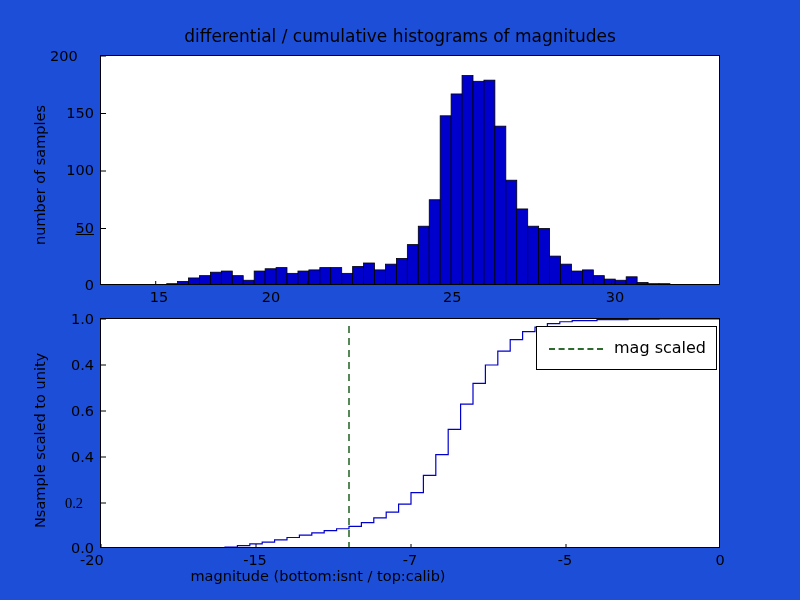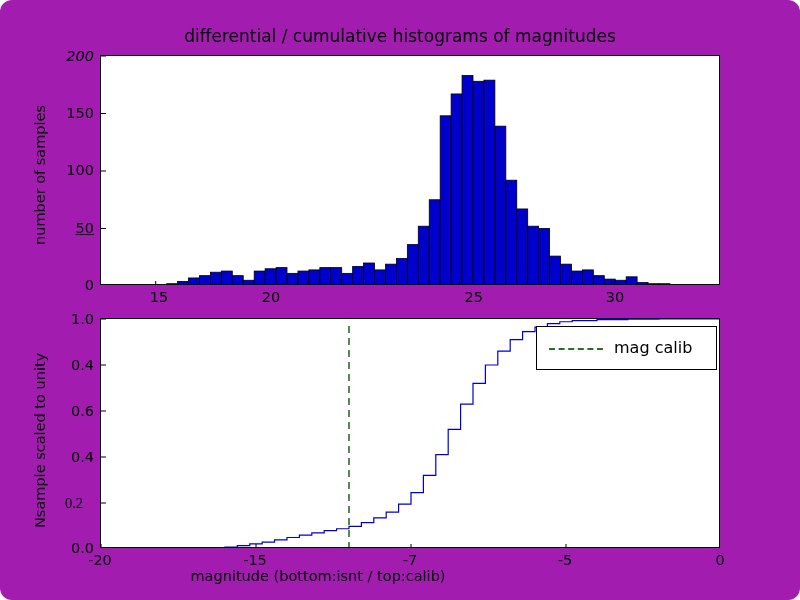--- a/index.html
+++ b/index.html
@@ -10,22 +10,21 @@
   body {
     width: 800px;
     height: 600px;
     font-family: "DejaVu Sans", sans-serif;
     overflow: hidden;
   }
   #figure {
     position: relative;
     width: 800px;
     height: 600px;
-    background: #a21caf;
-    border-radius: 12px;
+    background: #1d4ed8;
   }
   
   #chart-title {
     position: absolute;
     left: 0;
     top: 26px;
     width: 800px;
     text-align: center;
     font-size: 17px;
     color: #000000;
@@ -177,25 +176,25 @@
         <line y1="115" y2="115" x1="0" x2="5" stroke="#000" stroke-width="1"></line>
         <line y1="57.5" y2="57.5" x1="0" x2="5" stroke="#000" stroke-width="1"></line>
         <line y1="0" y2="0" x1="0" x2="5" stroke="#000" stroke-width="1"></line>
       </svg>
   </div>
 
   <div class="tick-label" style="left:72px; top:277px; text-align:right; width:22px;">0</div>
   <div class="tick-label" style="left:60px; top:220px; text-align:right; width:34px;text-decoration:underline;">50</div>
   <div class="tick-label" style="left:50px; top:162px; text-align:right; width:44px;">100</div>
   <div class="tick-label" style="left:50px; top:105px; text-align:right; width:44px;">150</div>
-  <div class="tick-label" style="left:50px; top:48px; text-align:right; width:44px;font-style:italic;">200</div>
+  <div class="tick-label" style="left:50px; top:48px; width:44px;">200</div>
 
   <div class="tick-label" style="left:139px; top:289px; width:40px; text-align:center;">15</div>
   <div class="tick-label" style="left:251px; top:289px; width:40px; text-align:center;">20</div>
-  <div class="tick-label" style="left:443px; top:289px; width:40px; text-align:right;">25</div>
+  <div class="tick-label" style="left:443px; top:289px; width:40px; text-align:left;">25</div>
   <div class="tick-label" style="left:595px; top:289px; width:40px; text-align:center;">30</div>
 
   <div class="ylabel-rot" style="left:32px; top:245px;">number of samples</div>
 
   <div id="axes-bottom">
     <svg class="plot" id="svg-bottom" width="620" height="230">
         <path d="M0.00,230.00 L31.00,230.00 L31.00,230.00 L62.00,230.00 L62.00,230.00 L93.00,230.00 L93.00,230.00 L108.50,230.00 L108.50,229.31 L124.00,229.31 L124.00,228.16 L136.40,228.16 L136.40,226.55 L148.80,226.55 L148.80,224.94 L161.20,224.94 L161.20,223.10 L173.60,223.10 L173.60,220.80 L186.00,220.80 L186.00,218.50 L198.40,218.50 L198.40,216.20 L210.80,216.20 L210.80,213.90 L223.20,213.90 L223.20,211.60 L235.60,211.60 L235.60,209.76 L248.00,209.76 L248.00,207.46 L260.40,207.46 L260.40,203.55 L272.80,203.55 L272.80,198.95 L285.20,198.95 L285.20,193.20 L297.60,193.20 L297.60,185.15 L310.00,185.15 L310.00,173.65 L322.40,173.65 L322.40,156.40 L334.80,156.40 L334.80,135.70 L347.20,135.70 L347.20,110.40 L359.60,110.40 L359.60,85.10 L372.00,85.10 L372.00,64.40 L384.40,64.40 L384.40,46.00 L396.80,46.00 L396.80,32.20 L409.20,32.20 L409.20,20.70 L421.60,20.70 L421.60,12.65 L434.00,12.65 L434.00,8.05 L446.40,8.05 L446.40,4.60 L458.80,4.60 L458.80,2.76 L471.20,2.76 L471.20,1.61 L496.00,1.61 L496.00,0.69 L527.00,0.69 L527.00,0.23 L558.00,0.23 L558.00,0.00 L589.00,0.00 L589.00,0.00 L620.00,0.00 L620.00,0.00" fill="none" stroke="#0000cc" stroke-width="1.2"></path>
         <line x1="248" x2="248" y1="230" y2="3.450000000000017" stroke="#2d6a2d" stroke-width="1.6" stroke-dasharray="7,5"></line>
         <line x1="0" x2="0" y1="230" y2="225" stroke="#000" stroke-width="1"></line>
         <line x1="155" x2="155" y1="230" y2="225" stroke="#000" stroke-width="1"></line>
@@ -211,28 +210,28 @@
       </svg>
   </div>
 
   <div class="tick-label" style="left:54px; top:540px; width:40px; text-align:right;">0.0</div>
   <div class="tick-label" style="left:54px; top:495px; width:40px; text-align:center;font-family:Liberation Serif, serif;">0.2</div>
   <div class="tick-label" style="left:54px; top:449px; width:40px; text-align:right;">0.4</div>
   <div class="tick-label" style="left:54px; top:403px; width:40px; text-align:right;">0.6</div>
   <div class="tick-label" style="left:54px; top:357px; width:40px; text-align:right;">0.4</div>
   <div class="tick-label" style="left:54px; top:311px; width:40px; text-align:right;">1.0</div>
 
-  <div class="tick-label" style="left:80px;  top:552px; width:40px; text-align:center;">-20</div>
+  <div class="tick-label" style="left:80px;  top:552px; width:40px; text-align:left;">-20</div>
   <div class="tick-label" style="left:235px; top:552px; width:40px; text-align:center;">-15</div>
   <div class="tick-label" style="left:390px; top:552px; width:40px; text-align:center;">-7</div>
   <div class="tick-label" style="left:545px; top:552px; width:40px; text-align:center;">-5</div>
   <div class="tick-label" style="left:700px; top:552px; width:40px; text-align:center;">0</div>
 
   <div class="ylabel-rot" style="left:32px; top:528px;">Nsample scaled to unity</div>
 
   <div id="xlabel-bottom">magnitude (bottom:isnt / top:calib)</div>
 
   <div id="legend">
     <div id="legend-swatch"></div>
-    <div id="legend-label">mag calib</div>
+    <div id="legend-label">mag scaled</div>
   </div>
 
 </div>
 
 </body></html>

